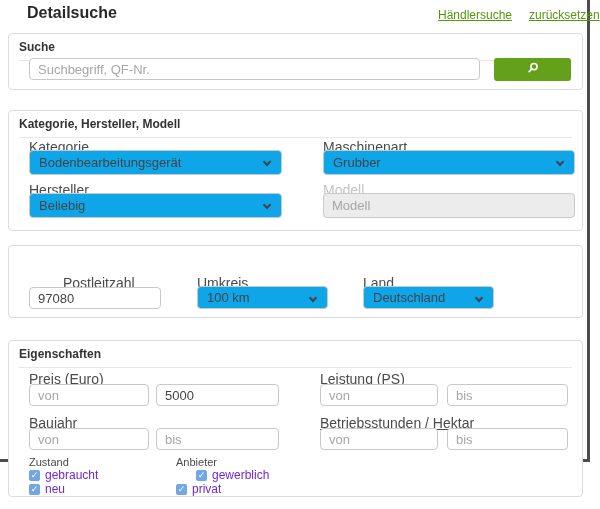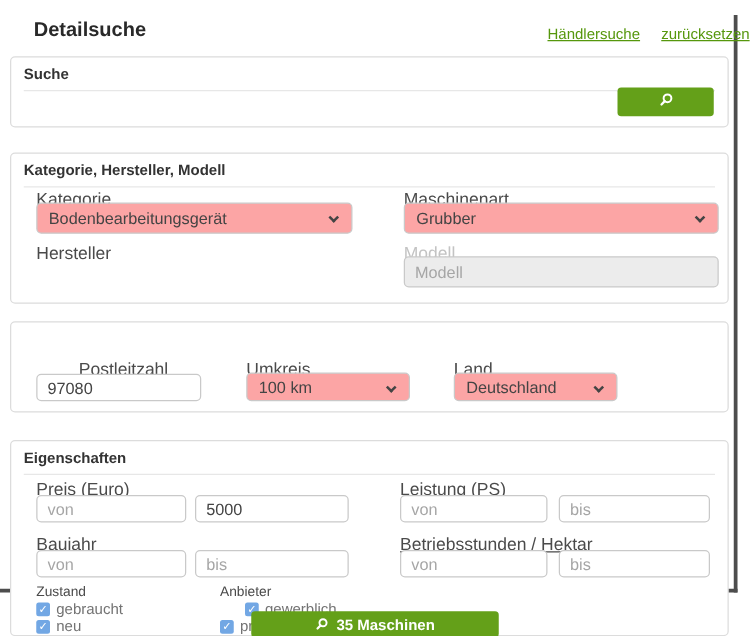--- a/index.html
+++ b/index.html
@@ -3,21 +3,21 @@
 <meta charset="utf-8">
 <style>
   :root{
     --accent-green:#64a019;
     --link-green:#56970d;
     --checkbox-blue:#72a7e4;
   }
   *{box-sizing:border-box;margin:0;padding:0;}
   html,body{width:600px;height:509px;background:#fff;overflow:hidden;}
   body{font-family:"Liberation Sans","DejaVu Sans",sans-serif;position:relative;}
-  .frame{position:absolute;left:0;top:12px;width:590px;height:462px;background:#fff;
+  .frame{position:absolute;left:0;top:0;width:590px;height:462px;background:#fff;
          border-right:3px solid #4d4d4d;border-bottom:3px solid #4d4d4d;}
   .page-title{position:absolute;left:27px;top:4px;font-size:16px;font-weight:bold;color:#292929;}
   .top-link{position:absolute;top:8px;font-size:12px;color:var(--link-green);text-decoration:underline;cursor:pointer;}
   .link-dealer{left:438px;}
   .link-reset{left:529px;}
 
   .panel{position:absolute;left:8px;width:575px;background:#fff;border:1px solid #dcdcdc;border-radius:4px;}
   .panel-heading{position:absolute;left:10px;right:10px;top:6px;font-size:12px;font-weight:bold;color:#333;
                  padding-bottom:6px;border-bottom:1px solid #e7e7e7;}
   .panel-suche{top:33px;height:57px;}
@@ -26,49 +26,50 @@
   .panel-eigenschaften{top:340px;height:157px;}
 
   .field-label{position:absolute;font-size:14px;color:#4a4a4a;white-space:nowrap;}
   .field-label.disabled{color:#c3c3c3;}
 
   .tb{position:absolute;height:22px;border:1px solid #c9c9c9;border-radius:4px;font-size:13px;color:#444;
       padding:0 8px;font-family:inherit;background:#fff;outline:none;}
   .tb::placeholder{color:#a6a6a6;opacity:1;}
   .tb:disabled,.tb.disabled{background:#ececec;color:#9a9a9a;}
 
-  .select{position:absolute;height:25px;border:1px solid #c9c9c9;border-radius:4px;background:#fca5a5;
+  .select{position:absolute;height:25px;border:1px solid #c9c9c9;border-radius:4px;background:#0ea5e9;
           font-size:13px;color:#444;padding:0 24px 0 9px;display:flex;align-items:center;cursor:pointer;}
   .chev{position:absolute;right:11px;top:8px;width:6px;height:6px;
         border-right:2px solid #444;border-bottom:2px solid #444;transform:rotate(45deg);}
 
   .btn-green{background:var(--accent-green);border:none;border-radius:3px;color:#fff;cursor:pointer;
              display:flex;align-items:center;justify-content:center;font-family:inherit;}
   .btn-search{position:absolute;left:485px;top:24px;width:77px;height:23px;}
   .btn-submit{position:absolute;left:201px;top:477px;width:198px;height:21px;z-index:5;
               font-size:12px;font-weight:bold;gap:6px;}
 
   .check-group-label{position:absolute;font-size:11px;color:#4a4a4a;}
   .check-row{position:absolute;display:flex;align-items:center;gap:5px;}
   .checkbox{width:11px;height:11px;border-radius:2px;background:var(--checkbox-blue);
             display:flex;align-items:center;justify-content:center;cursor:pointer;}
   .checkbox::after{content:"✓";color:#fff;font-size:9px;line-height:1;}
-  .check-label{font-size:12px;color:#737373;white-space:nowrap;}
+  .check-label{font-size:12px;color:#6d28d9;white-space:nowrap;}
 </style>
 </head>
 <body>
 
 <div class="frame">
 
   <div class="page-title">Detailsuche</div>
   <a class="top-link link-dealer">Händlersuche</a>
   <a class="top-link link-reset">zurücksetzen</a>
 
   <section class="panel panel-suche">
     <div class="panel-heading">Suche</div>
+    <input class="tb" style="left: 20px; top: 24px; width: 451px;" placeholder="Suchbegriff, QF-Nr.">
     <button class="btn-green btn-search">
       <span>
         <svg width="12" height="12" viewBox="0 0 12 12">
           <circle cx="7" cy="4.6" r="3.1" fill="none" stroke="#fff" stroke-width="1.6"></circle>
           <line x1="4.8" y1="6.9" x2="2.2" y2="9.6" stroke="#fff" stroke-width="1.8" stroke-linecap="round"></line>
         </svg>
       </span>
     </button>
   </section>
 
@@ -81,20 +82,24 @@
       <span class="chev"></span>
     </div>
 
     <div class="field-label" style="left:314px;top:28px;">Maschinenart</div>
     <div class="select" style="left:314px;top:39px;width:252px;">
       <span>Grubber</span>
       <span class="chev"></span>
     </div>
 
     <div class="field-label" style="left:20px;top:71px;">Hersteller</div>
+    <div class="select" style="left:20px;top:82px;width:253px;">
+      <span>Beliebig</span>
+      <span class="chev"></span>
+    </div>
 
     <div class="field-label disabled" style="left:314px;top:71px;">Modell</div>
     <input class="tb" style="left: 314px; top: 82px; width: 252px; height: 25px;" disabled="" placeholder="Modell">
   </section>
 
   <section class="panel panel-standort">
 
     <div class="field-label" style="left:20px;top:29px;padding-left:34px;">Postleitzahl</div>
     <input class="tb" style="left: 20px; top: 41px; width: 132px;" value="97080">
 
@@ -144,23 +149,14 @@
     <div class="check-row" style="left:167px;top:127px;margin-left:20px;">
       <span class="checkbox"></span>
       <span class="check-label">gewerblich</span>
     </div>
     <div class="check-row" style="left:167px;top:141px;">
       <span class="checkbox"></span>
       <span class="check-label">privat</span>
     </div>
   </section>
 
-  <button class="btn-green btn-submit">
-    <span style="display:flex;">
-      <svg width="11" height="11" viewBox="0 0 12 12">
-        <circle cx="7" cy="4.6" r="3.1" fill="none" stroke="#fff" stroke-width="1.7"></circle>
-        <line x1="4.8" y1="6.9" x2="2.2" y2="9.6" stroke="#fff" stroke-width="1.9" stroke-linecap="round"></line>
-      </svg>
-    </span>
-    <span>35 Maschinen</span>
-  </button>
 
 </div>
 
 </body></html>

